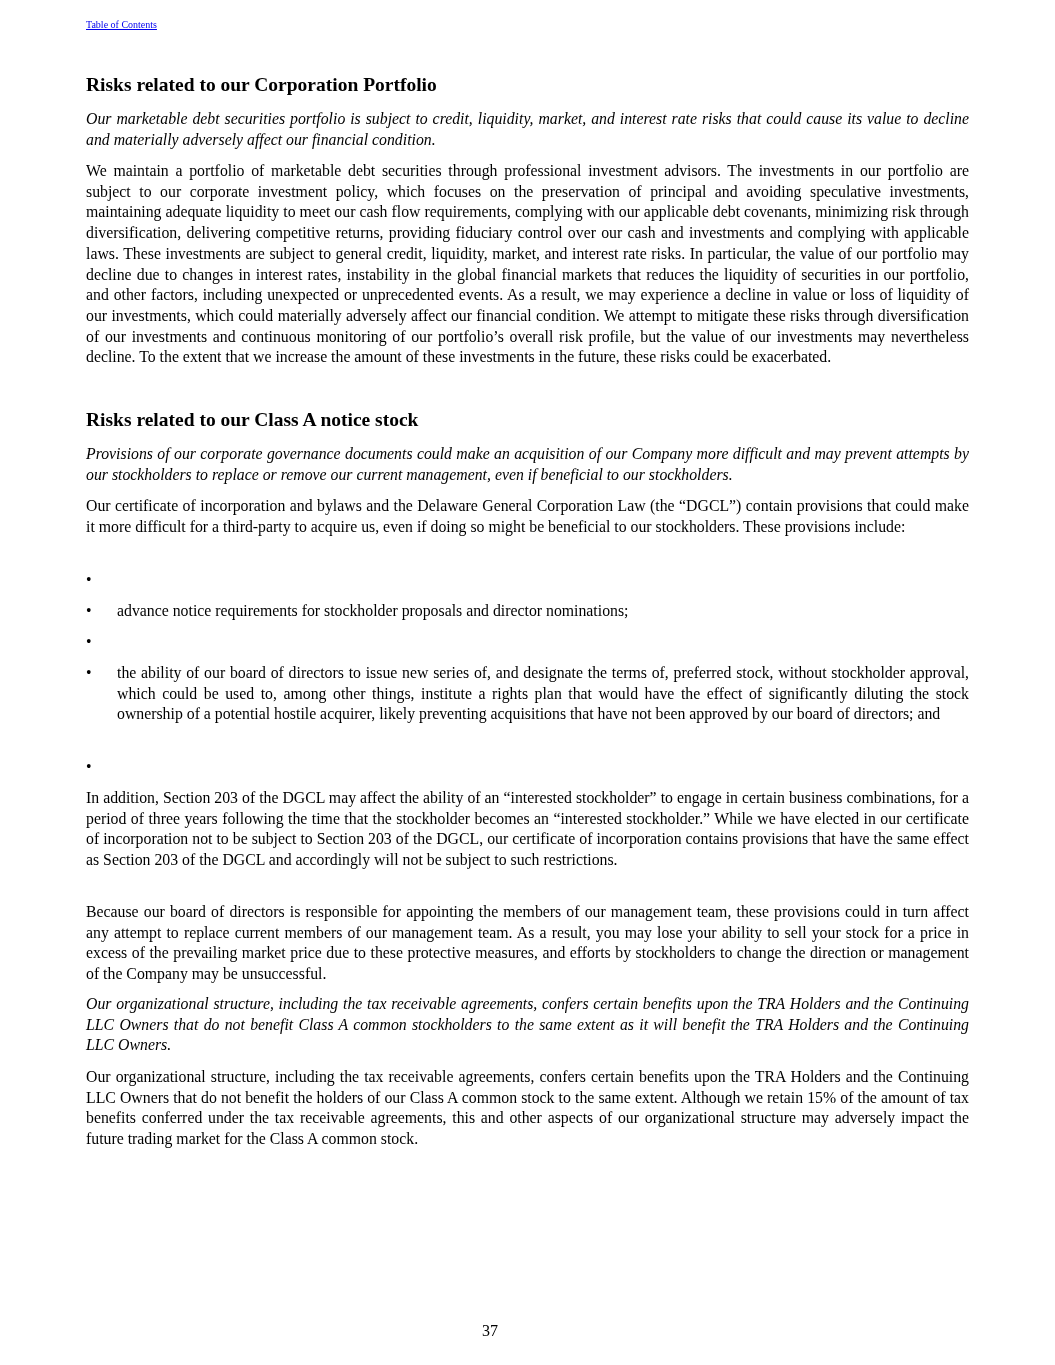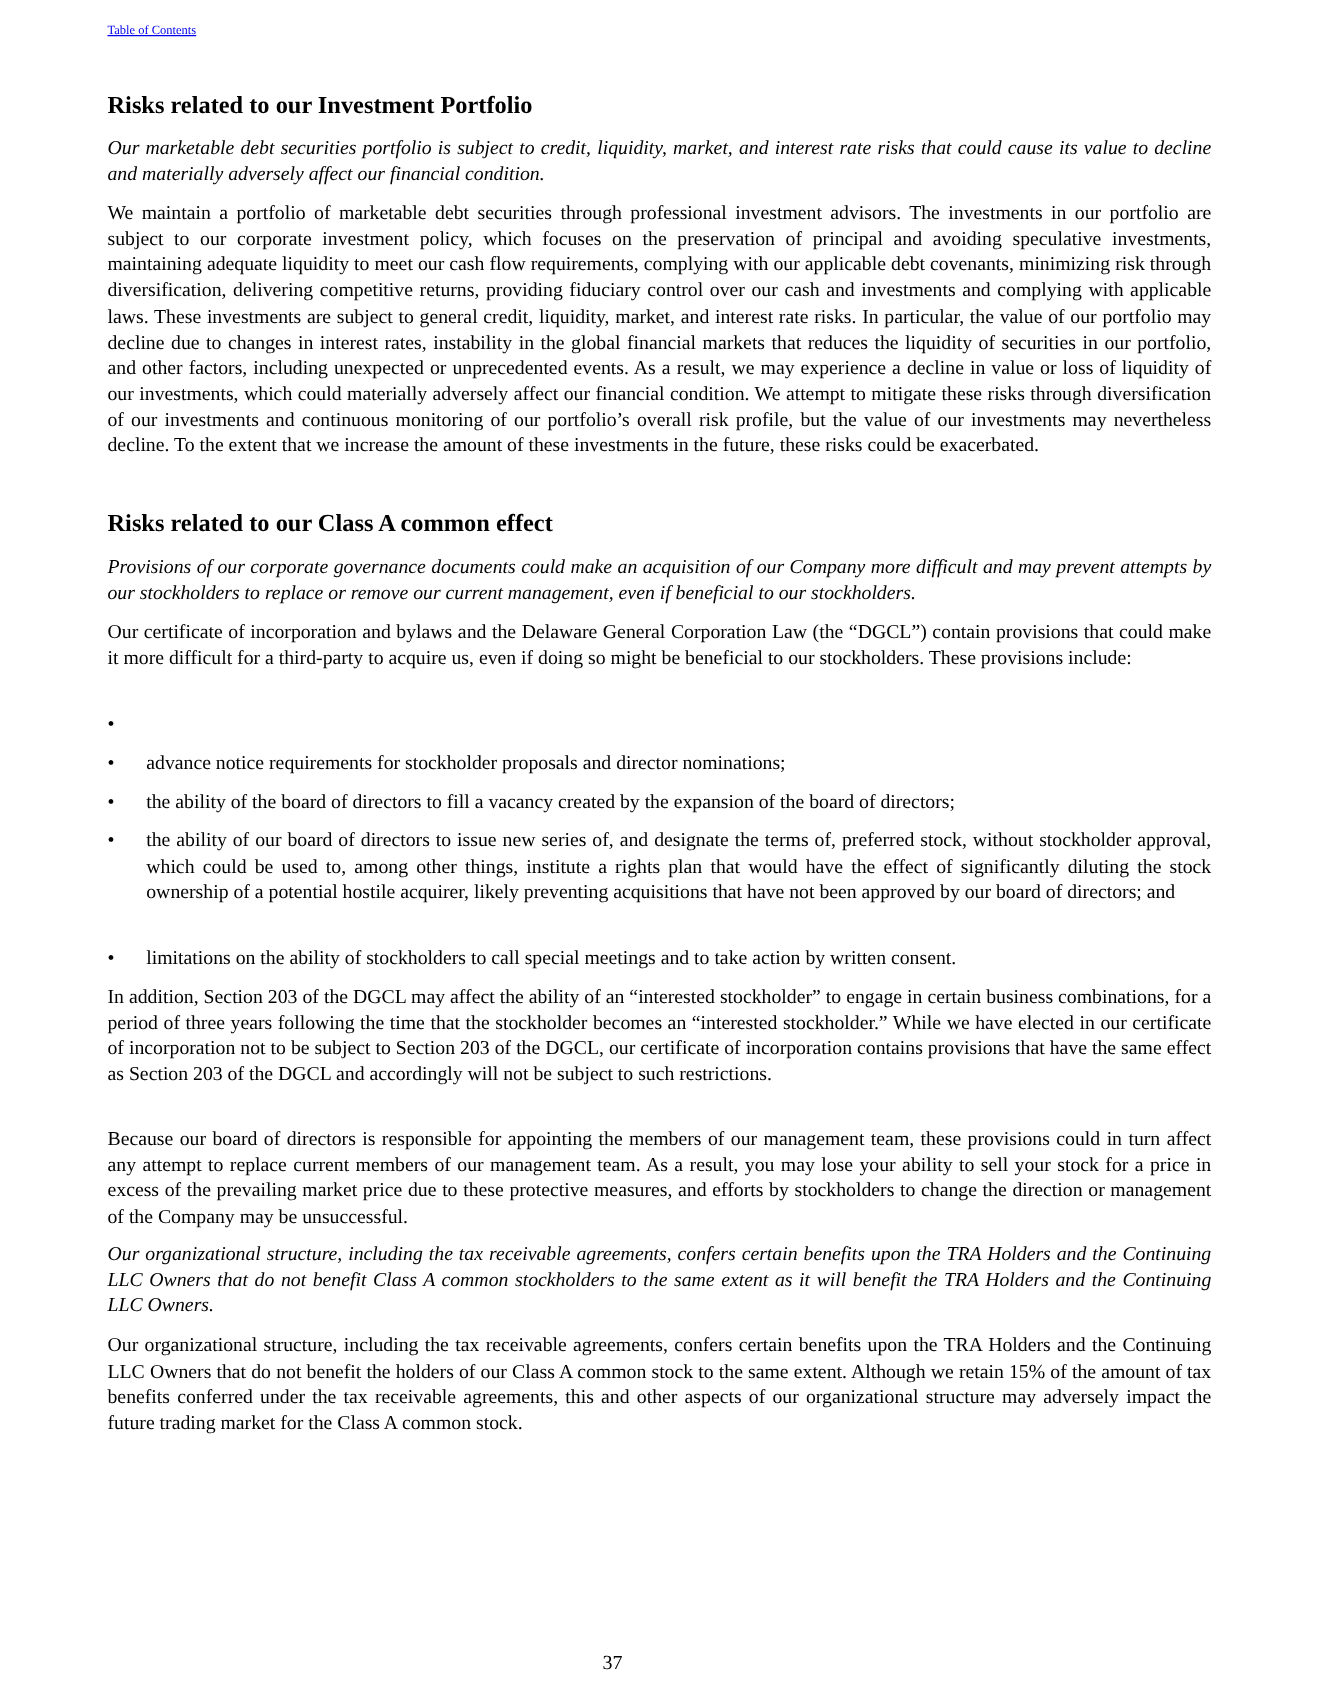--- a/index.html
+++ b/index.html
@@ -11,32 +11,32 @@
   p, .bullet { font-size: 15.8px; line-height: 20.7px; margin: 0; text-align: justify; position: absolute; left: 86px; width: 883px; }
   .bullet { padding-left: 31px; width: 852px; }
   .bullet .dot { position: absolute; left: 0; top: 0; }
   .pagenum { position: absolute; top: 1322px; left: 0; width: 980px; text-align: center; font-size: 16px; }
 </style>
 </head>
 <body>
 
 <a class="toc" href="#">Table of Contents</a>
 
-<h2 style="top:74px">Risks related to our Investment Portfolio</h2>
+<h2 style="top:74px">Risks related to our Corporation Portfolio</h2>
 <p class="bi" style="top:109px">Our marketable debt securities portfolio is subject to credit, liquidity, market, and interest rate risks that could cause its value to decline and materially adversely affect our financial condition.</p>
 <p style="top:161px">We maintain a portfolio of marketable debt securities through professional investment advisors. The investments in our portfolio are subject to our corporate investment policy, which focuses on the preservation of principal and avoiding speculative investments, maintaining adequate liquidity to meet our cash flow requirements, complying with our applicable debt covenants, minimizing risk through diversification, delivering competitive returns, providing fiduciary control over our cash and investments and complying with applicable laws. These investments are subject to general credit, liquidity, market, and interest rate risks. In particular, the value of our portfolio may decline due to changes in interest rates, instability in the global financial markets that reduces the liquidity of securities in our portfolio, and other factors, including unexpected or unprecedented events. As a result, we may experience a decline in value or loss of liquidity of our investments, which could materially adversely affect our financial condition. We attempt to mitigate these risks through diversification of our investments and continuous monitoring of our portfolio’s overall risk profile, but the value of our investments may nevertheless decline. To the extent that we increase the amount of these investments in the future, these risks could be exacerbated.</p>
 
-<h2 style="top:409px">Risks related to our Class A common effect</h2>
+<h2 style="top:409px">Risks related to our Class A notice stock</h2>
 <p class="bi" style="top:444px">Provisions of our corporate governance documents could make an acquisition of our Company more difficult and may prevent attempts by our stockholders to replace or remove our current management, even if beneficial to our stockholders.</p>
 <p style="top:496px">Our certificate of incorporation and bylaws and the Delaware General Corporation Law (the “DGCL”) contain provisions that could make it more difficult for a third-party to acquire us, even if doing so might be beneficial to our stockholders. These provisions include:</p>
 
 <div class="bullet" style="top:570px"><span class="dot">•</span></div>
 <div class="bullet" style="top:601px"><span class="dot">•</span><span>advance notice requirements for stockholder proposals and director nominations;</span></div>
-<div class="bullet" style="top:632px"><span class="dot">•</span><span>the ability of the board of directors to fill a vacancy created by the expansion of the board of directors;</span></div>
+<div class="bullet" style="top:632px"><span class="dot">•</span></div>
 <div class="bullet" style="top:663px"><span class="dot">•</span><span>the ability of our board of directors to issue new series of, and designate the terms of, preferred stock, without stockholder approval, which could be used to, among other things, institute a rights plan that would have the effect of significantly diluting the stock ownership of a potential hostile acquirer, likely preventing acquisitions that have not been approved by our board of directors; and</span></div>
-<div class="bullet" style="top:757px"><span class="dot">•</span><span>limitations on the ability of stockholders to call special meetings and to take action by written consent.</span></div>
+<div class="bullet" style="top:757px"><span class="dot">•</span></div>
 
 <p style="top:788px">In addition, Section 203 of the DGCL may affect the ability of an “interested stockholder” to engage in certain business combinations, for a period of three years following the time that the stockholder becomes an “interested stockholder.” While we have elected in our certificate of incorporation not to be subject to Section 203 of the DGCL, our certificate of incorporation contains provisions that have the same effect as Section 203 of the DGCL and accordingly will not be subject to such restrictions.</p>
 <p style="top:902px">Because our board of directors is responsible for appointing the members of our management team, these provisions could in turn affect any attempt to replace current members of our management team. As a result, you may lose your ability to sell your stock for a price in excess of the prevailing market price due to these protective measures, and efforts by stockholders to change the direction or management of the Company may be unsuccessful.</p>
 <p class="bi" style="top:994px">Our organizational structure, including the tax receivable agreements, confers certain benefits upon the TRA Holders and the Continuing LLC Owners that do not benefit Class A common stockholders to the same extent as it will benefit the TRA Holders and the Continuing LLC Owners.</p>
 <p style="top:1067px">Our organizational structure, including the tax receivable agreements, confers certain benefits upon the TRA Holders and the Continuing LLC Owners that do not benefit the holders of our Class A common stock to the same extent. Although we retain 15% of the amount of tax benefits conferred under the tax receivable agreements, this and other aspects of our organizational structure may adversely impact the future trading market for the Class A common stock.</p>
 
 <div class="pagenum">37</div>
 
 </body></html>

